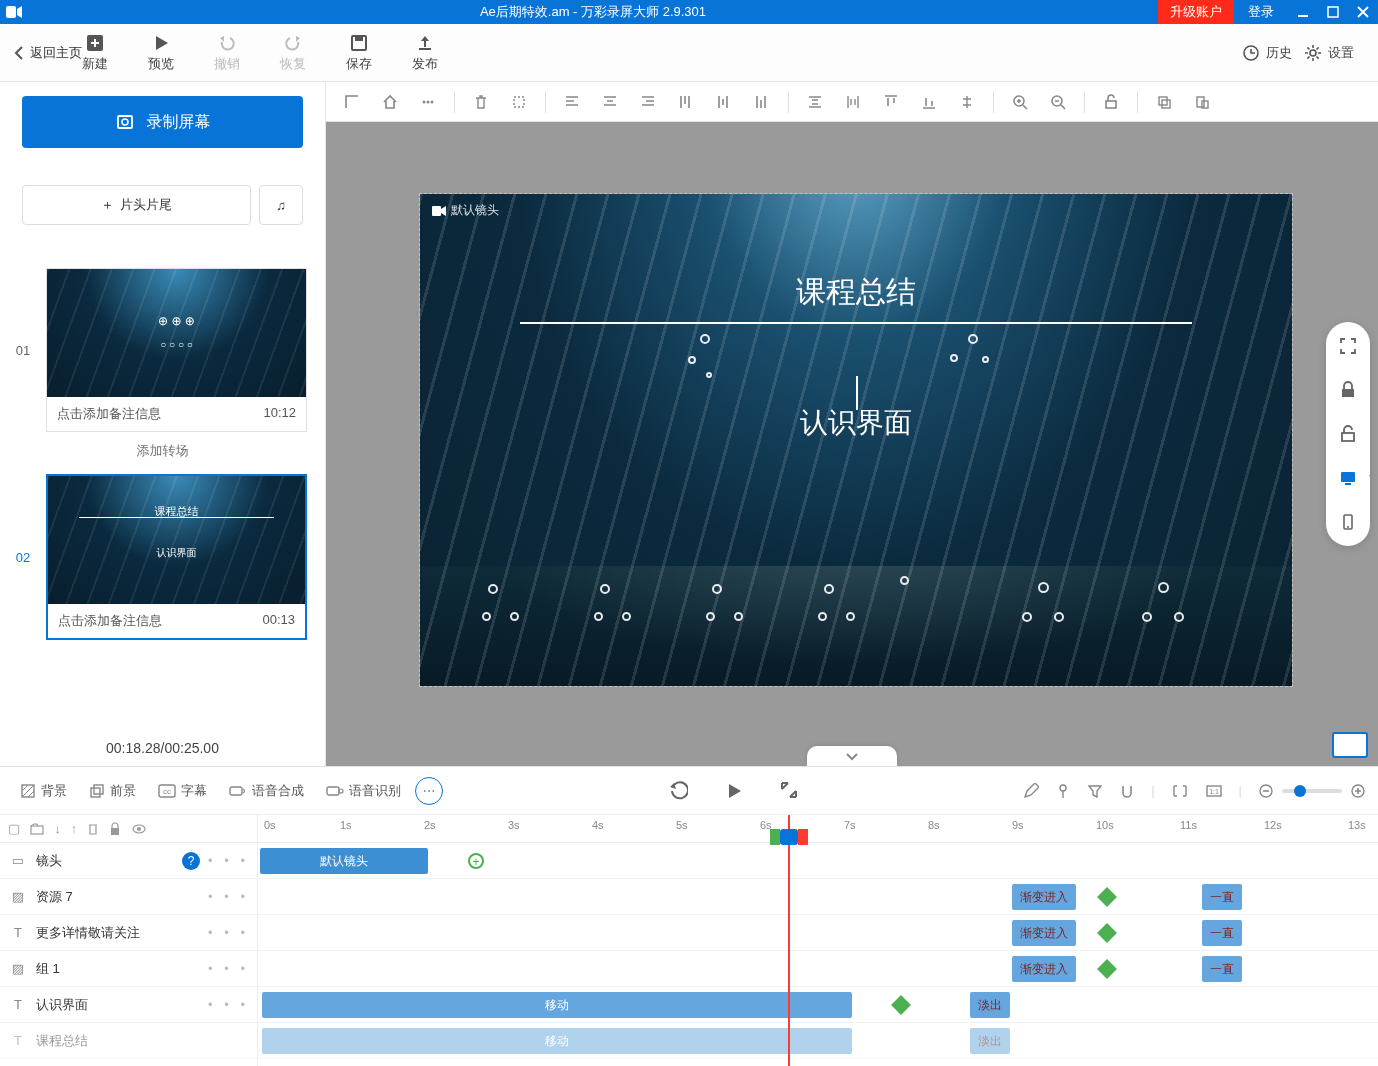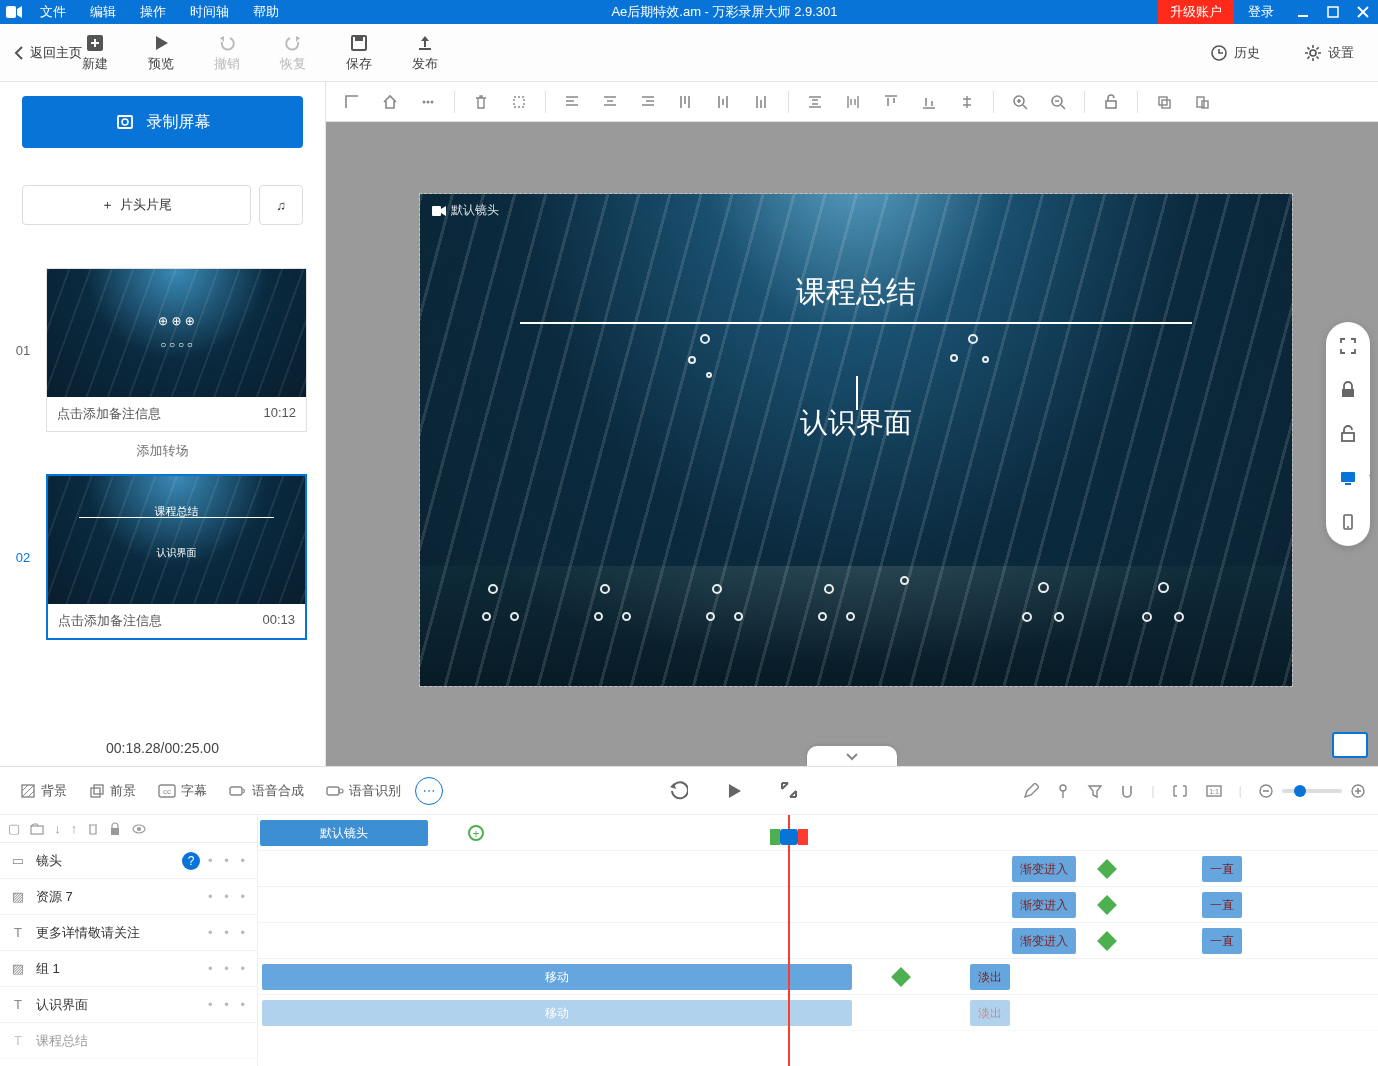--- a/index.html
+++ b/index.html
@@ -15,21 +15,21 @@
 .titlebar .upgrade { background: #ff2a1a; padding: 0 12px; line-height: 24px; text-align: right; }
 .titlebar .login { padding: 0 14px; line-height: 24px; }
 .titlebar .winbtn { width: 30px; height: 24px; display:flex; align-items:center; justify-content:center; cursor:pointer; }
 
 
 .maintoolbar { height: 58px; border-bottom: 1px solid #e5e5e5; display: flex; align-items: center; background:#fdfdfd; }
 .maintoolbar .back { margin-left: 14px; display:flex; align-items:center; gap:6px; cursor:pointer; color:#333; }
 .maintoolbar .center { flex:1; display:flex; justify-content:flex-start; gap: 40px; }
 .maintoolbar .tbtn { display:flex; flex-direction:column; align-items:center; gap:2px; cursor:pointer; color:#444; font-size:13px; }
 .maintoolbar .tbtn.disabled { color:#bbb; }
-.maintoolbar .right { display:flex; gap:44px; margin-right:24px; }
+.maintoolbar .right { display:flex; gap:12px; margin-right:24px; }
 .maintoolbar .rbtn { display:flex; align-items:center; gap:6px; cursor:pointer; color:#444; }
 
 
 .content { display:flex; height: calc(100% - 24px - 58px - 300px); }
 .leftpanel { width: 326px; border-right:1px solid #e5e5e5; display:flex; flex-direction:column;gap:23px; }
 .record-btn { margin: 14px 22px 10px; height: 52px; background:#0874d8; color:#fff; border-radius:4px; display:flex; align-items:center; justify-content:center; gap:10px; font-size:16px; cursor:pointer; }
 .addclip-row { display:flex; gap:8px; margin: 4px 22px 14px; }
 .addclip { flex:1; height:40px; border:1px solid #ddd; border-radius:4px; display:flex; align-items:center; justify-content:center; gap:6px; cursor:pointer; }
 .music-btn { width:44px; height:40px; border:1px solid #ddd; border-radius:4px; display:flex; align-items:center; justify-content:center; cursor:pointer; }
 .scenes { flex:1; overflow:auto; }
@@ -114,27 +114,20 @@
 </style>
 </head>
 <body>
 
 <div class="titlebar">
   <div class="logo">
     <svg width="16" height="14" viewBox="0 0 16 14">
         <rect x="0" y="1" width="10" height="12" rx="2" fill="#fff"></rect>
         <path d="M11 4 L16 1 L16 13 L11 10 Z" fill="#fff"></path>
       </svg>
-  </div>
-  <div class="menus">
-    <div class="menu">文件</div>
-    <div class="menu">编辑</div>
-    <div class="menu">操作</div>
-    <div class="menu">时间轴</div>
-    <div class="menu">帮助</div>
   </div>
   <div class="title">Ae后期特效.am - 万彩录屏大师 2.9.301</div>
   <div class="right">
     <div class="upgrade">升级账户</div>
     <div class="login">登录</div>
     <div class="winbtn">
         <svg width="12" height="12">
           <rect x="1" y="9" width="10" height="2" fill="#fff"></rect>
         </svg>
       </div>
@@ -646,20 +639,36 @@
         <span class="ico">T</span>
         <span class="name">认识界面</span>
         <span class="dots">• • •</span>
       </div>
       <div class="tl-row" style="opacity:0.5">
         <span class="ico">T</span>
         <span class="name">课程总结</span>
       </div>
     </div>
     <div class="tl-right">
+      <div class="tl-ruler">
+        <span class="tick" style="left:6px">0s</span>
+        <span class="tick" style="left:82px">1s</span>
+        <span class="tick" style="left:166px">2s</span>
+        <span class="tick" style="left:250px">3s</span>
+        <span class="tick" style="left:334px">4s</span>
+        <span class="tick" style="left:418px">5s</span>
+        <span class="tick" style="left:502px">6s</span>
+        <span class="tick" style="left:586px">7s</span>
+        <span class="tick" style="left:670px">8s</span>
+        <span class="tick" style="left:754px">9s</span>
+        <span class="tick" style="left:838px">10s</span>
+        <span class="tick" style="left:922px">11s</span>
+        <span class="tick" style="left:1006px">12s</span>
+        <span class="tick" style="left:1090px">13s</span>
+      </div>
 
       <div class="tl-track">
         <div class="clip dark" style="left:2px;width:168px">默认镜头</div>
         <div class="plus-circ" style="left:210px">+</div>
       </div>
       <div class="tl-track">
         <div class="badge" style="left:754px">渐变进入</div>
         <div class="diamond" style="left:842px"></div>
         <div class="badge" style="left:944px">一直</div>
       </div>

